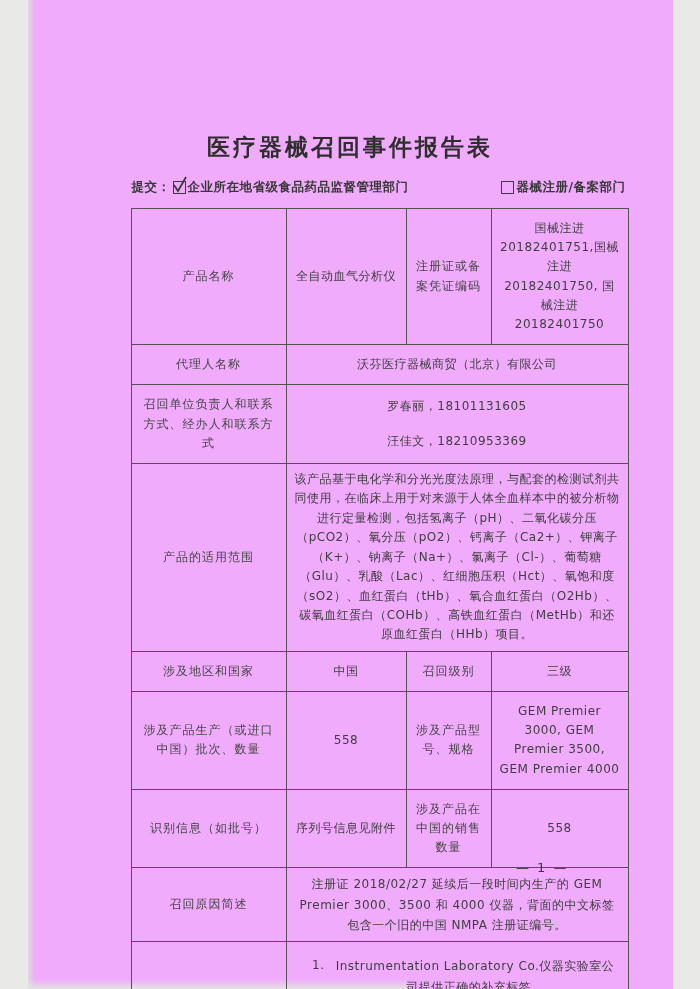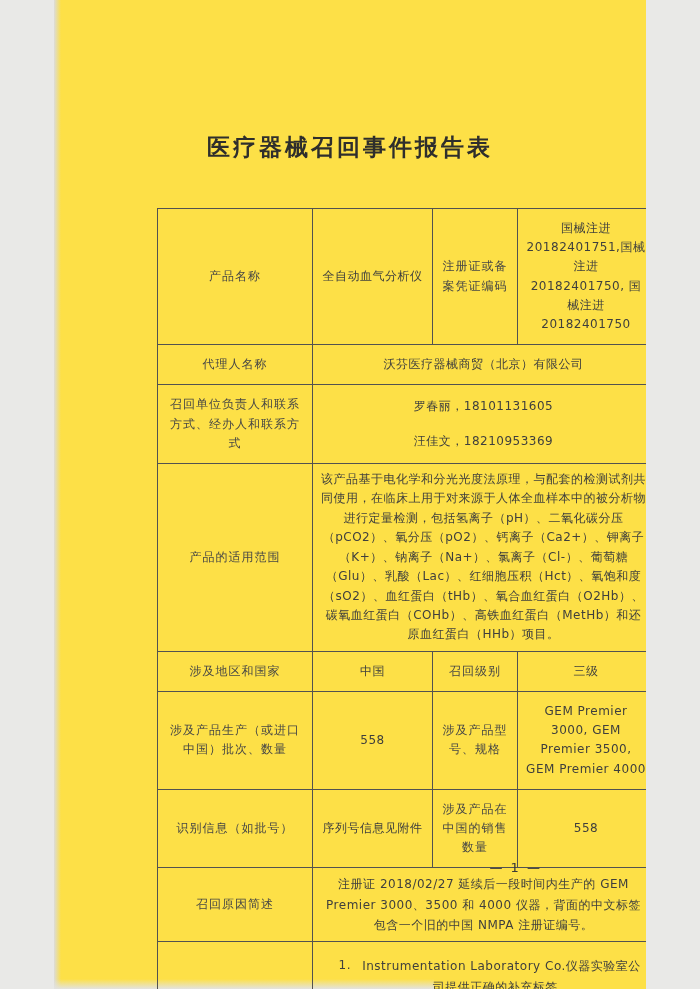--- a/index.html
+++ b/index.html
@@ -2,23 +2,23 @@
 <html><head>
 <meta charset="utf-8">
 <style>
   html,body{margin:0;padding:0;}
   body{
     font-family:"DejaVu Sans","Liberation Sans",sans-serif;
     background:#e9e9e7;
   }
   .page{
     position:relative;
-    width:592px;height:989px;
+    width:645px;height:989px;
     margin:0 auto;
-    background:#fde047;
+    background:#f0abfc;
     color:#3d3d3b;
     overflow:hidden;
   }
   .edge-left{
     position:absolute;left:0;top:0;width:7px;height:100%;
     background:linear-gradient(to right,#dcdcda,rgba(250,250,248,0));
   }
   .edge-bottom{
     position:absolute;left:0;bottom:0;width:380px;height:10px;
     background:linear-gradient(to top,#e3e3e1,rgba(250,250,248,0));
@@ -74,20 +74,35 @@
 </style>
 </head>
 <body>
 
 <div class="page">
   <div class="edge-left"></div>
   <div class="edge-bottom"></div>
 
   <div class="doc-title">医疗器械召回事件报告表</div>
 
+  <div class="submit-row">
+    <div class="submit-option">
+      <span>提交：</span>
+      <span class="cbx">
+        <svg width="18" height="18" viewBox="0 0 18 18">
+          <polyline points="2,9 6,15 14,1" fill="none" stroke="#3c3c3a" stroke-width="1.8"></polyline>
+        </svg>
+      </span>
+      <span>企业所在地省级食品药品监督管理部门</span>
+    </div>
+    <div class="submit-option">
+      <span class="cbx"></span>
+      <span>器械注册/备案部门</span>
+    </div>
+  </div>
 
   <table class="report-table">
     <colgroup>
       <col style="width:155px">
         <col style="width:120px">
         <col style="width:85px">
         <col style="width:137px">
     </colgroup>
     <tbody>
         <tr style="height:60px">

